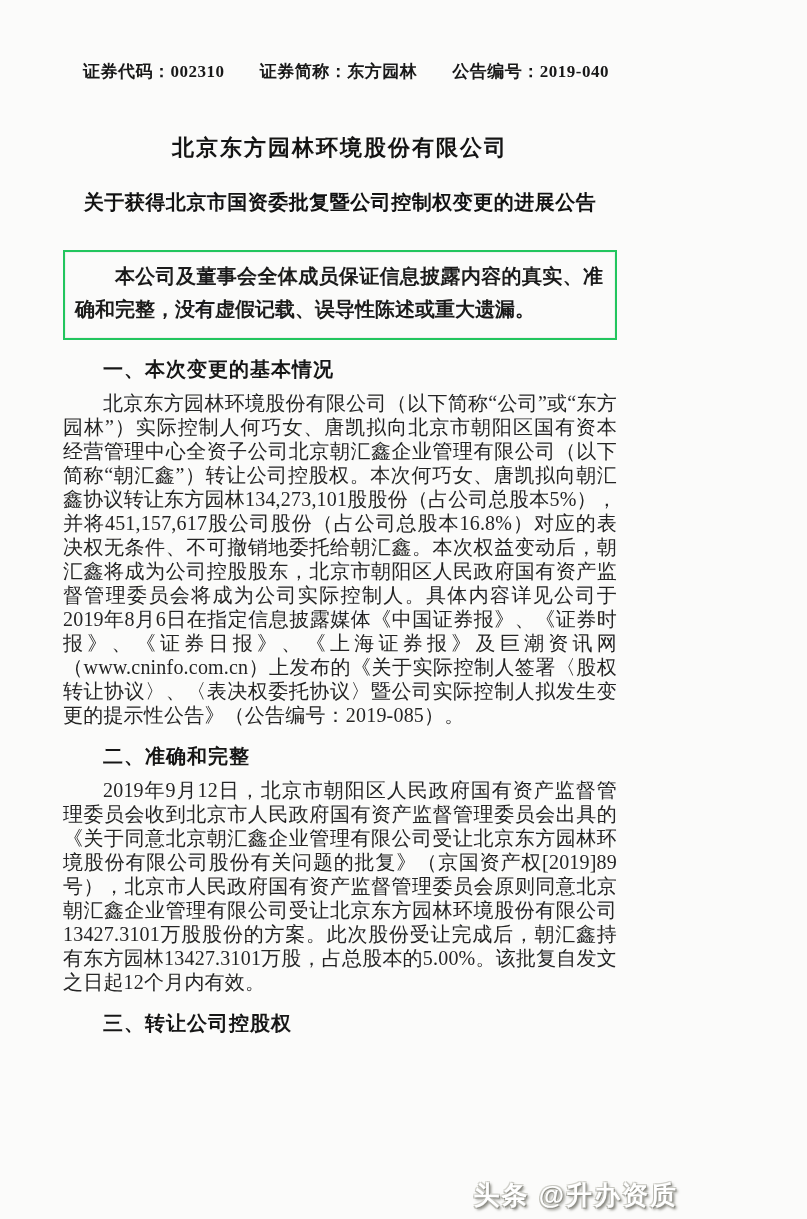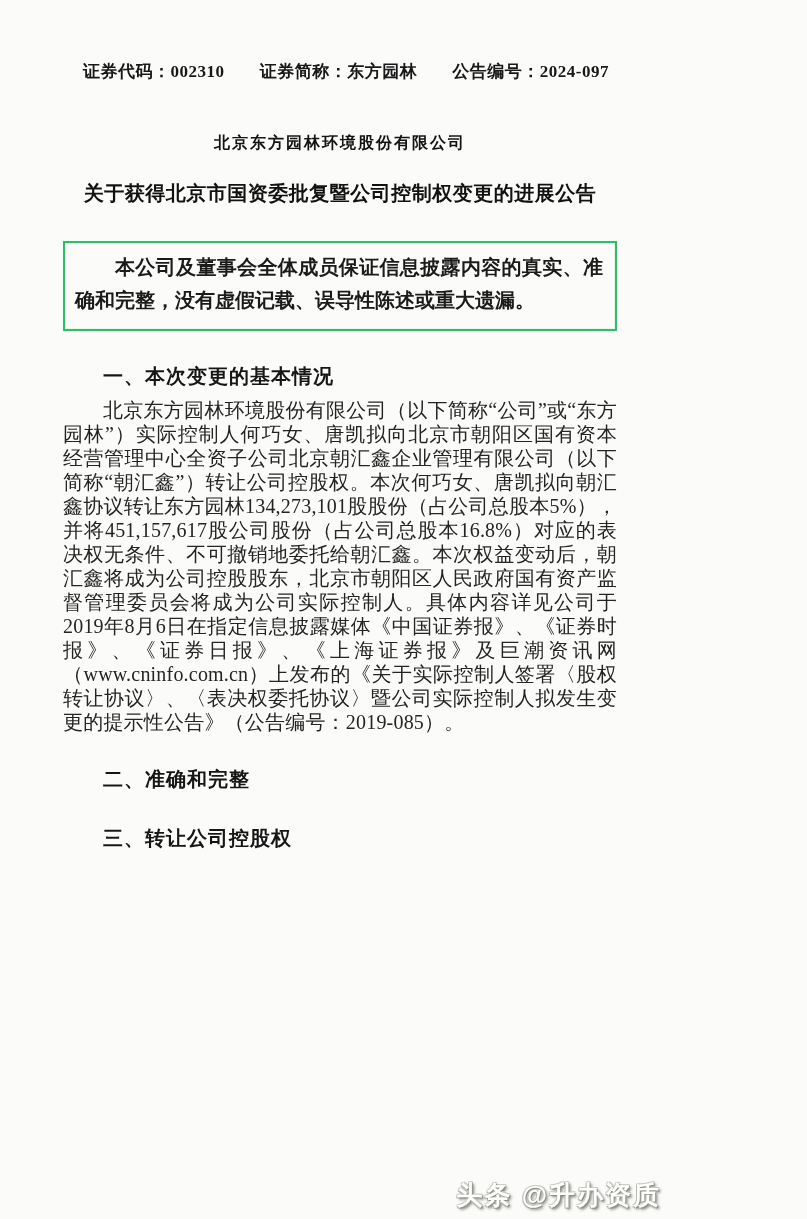--- a/index.html
+++ b/index.html
@@ -32,21 +32,21 @@
     font-weight: bold;
     font-size: 17px;
     letter-spacing: 0.5px;
     color: #181818;
   }
   .title-company {
     margin-top: 50px;
     text-align: center;
     font-family: Liberation Sans, sans-serif;
     font-weight: bold;
-    font-size: 16px;
+    font-size: 22px;
     letter-spacing: 2px;
     color: #141414;
   }
   .title-subject {
     margin-top: 26px;
     text-align: center;
     font-family: Liberation Mono, monospace;
     font-weight: bold;
     font-size: 20px;
     letter-spacing: 0.5px;
@@ -60,41 +60,41 @@
     padding: 8px 12px 12px 10px;
     font-family: "Liberation Sans", "DejaVu Sans", sans-serif;
     font-weight: bold;
     font-size: 20px;
     line-height: 33px;
     text-indent: 2em;
     text-align: justify;
     color: #1b1b1b;
   }
   .section-heading {
-    margin: 32px 0 8px 0;
+    margin: 16px 0 8px 0;
     font-family: "Liberation Sans", "DejaVu Sans", sans-serif;
     font-weight: bold;
     font-size: 20px;
     text-indent: 2em;
     letter-spacing: 1px;
     color: #161616;
   }
   .body-paragraph {
     margin: 0;
     font-family: "Liberation Serif", "DejaVu Serif", serif;
     font-size: 20px;
     line-height: 24px;
     text-indent: 2em;
     text-align: justify;
     color: #242424;
     letter-spacing: 0.2px;
   }
   .watermark {
     position: absolute;
-    right: 18px;
+    right: 1px;
     bottom: 6px;
     font-family: "Liberation Sans", "DejaVu Sans", sans-serif;
     font-weight: bold;
     font-size: 26px;
     letter-spacing: 2px;
     color: #ffffff;
     text-shadow:
       1px 1px 0 #8f8f88,
       -1px 1px 0 #b9b9b2,
       1px -1px 0 #c9c9c3,
@@ -104,36 +104,37 @@
   }
 </style>
 </head>
 <body>
 
 <div class="page">
 
   <div class="doc-header">
     <span>证券代码：002310</span>
     <span>证券简称：东方园林</span>
-    <span>公告编号：2024-097</span>
+    <span>公告编号：2019-040</span>
   </div>
 
   <div class="title-company">北京东方园林环境股份有限公司</div>
 
   <div class="title-subject">关于获得北京市国资委批复暨公司控制权变更的进展公告</div>
 
   <div class="disclaimer-box">本公司及董事会全体成员保证信息披露内容的真实、准确和完整，没有虚假记载、误导性陈述或重大遗漏。</div>
 
   <div>
     <div class="section-heading">一、本次变更的基本情况</div>
     <p class="body-paragraph">北京东方园林环境股份有限公司（以下简称“公司”或“东方园林”）实际控制人何巧女、唐凯拟向北京市朝阳区国有资本经营管理中心全资子公司北京朝汇鑫企业管理有限公司（以下简称“朝汇鑫”）转让公司控股权。本次何巧女、唐凯拟向朝汇鑫协议转让东方园林134,273,101股股份（占公司总股本5%），并将451,157,617股公司股份（占公司总股本16.8%）对应的表决权无条件、不可撤销地委托给朝汇鑫。本次权益变动后，朝汇鑫将成为公司控股股东，北京市朝阳区人民政府国有资产监督管理委员会将成为公司实际控制人。具体内容详见公司于2019年8月6日在指定信息披露媒体《中国证券报》、《证券时报》、《证券日报》、《上海证券报》及巨潮资讯网（www.cninfo.com.cn）上发布的《关于实际控制人签署〈股权转让协议〉、〈表决权委托协议〉暨公司实际控制人拟发生变更的提示性公告》（公告编号：2019-085）。</p>
   </div>
 
   <div>
     <div class="section-heading">二、准确和完整</div>
+    <p class="body-paragraph">2019年9月12日，北京市朝阳区人民政府国有资产监督管理委员会收到北京市人民政府国有资产监督管理委员会出具的《关于同意北京朝汇鑫企业管理有限公司受让北京东方园林环境股份有限公司股份有关问题的批复》（京国资产权[2019]89号），北京市人民政府国有资产监督管理委员会原则同意北京朝汇鑫企业管理有限公司受让北京东方园林环境股份有限公司13427.3101万股股份的方案。此次股份受让完成后，朝汇鑫持有东方园林13427.3101万股，占总股本的5.00%。该批复自发文之日起12个月内有效。</p>
   </div>
 
   <div>
     <div class="section-heading">三、转让公司控股权</div>
 
   </div>
 
   <div class="watermark">头条 @升办资质</div>
 
 </div>

